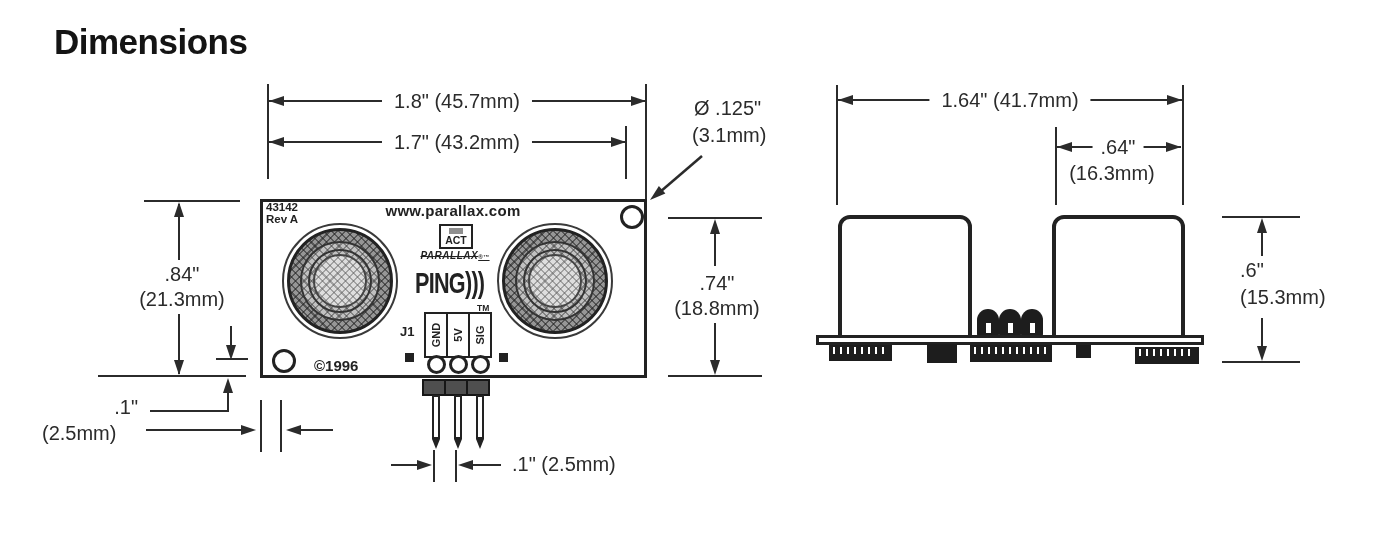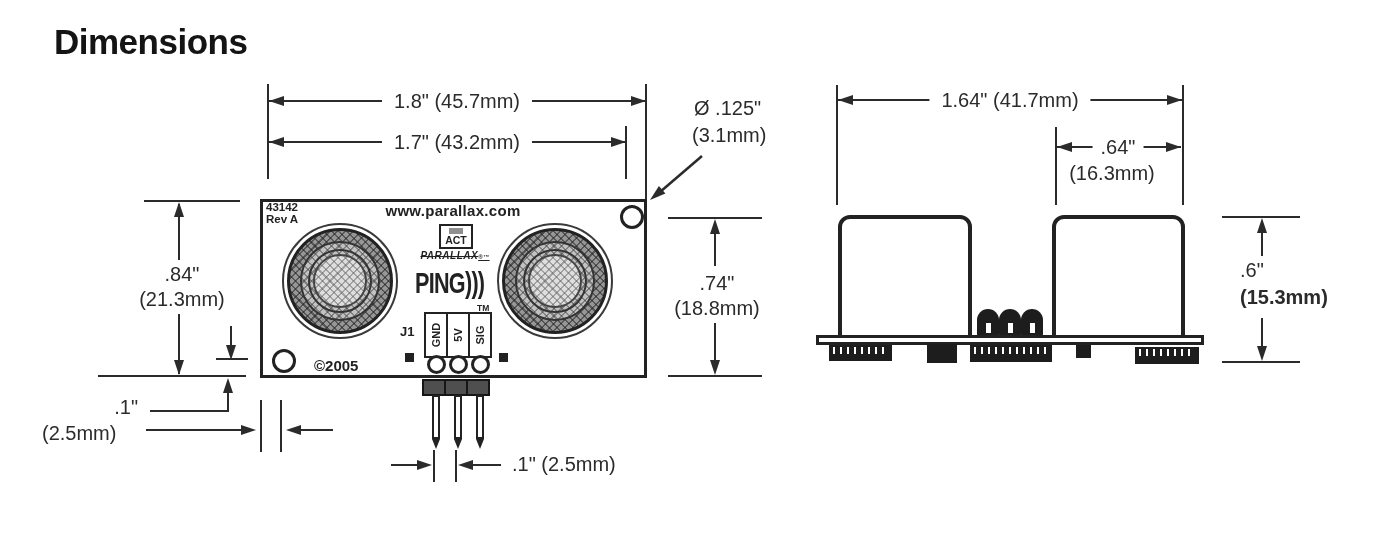--- a/index.html
+++ b/index.html
@@ -201,21 +201,21 @@
         </div>
       <div class="cell">
           <span class="vtxt">SIG</span>
         </div>
     </div>
     <div class="pad" style="left:427px;top:355px;"></div>
     <div class="pad" style="left:449px;top:355px;"></div>
     <div class="pad" style="left:471px;top:355px;"></div>
     <div class="sqpad" style="left:405px;top:353px;"></div>
     <div class="sqpad" style="left:499px;top:353px;"></div>
-    <div class="silk cpy">©2005</div>
+    <div class="silk cpy">©1996</div>
 
     
     <div class="hdr"></div>
     <div class="vl" style="left:444px;top:380px;height:15px;background:#161616;"></div>
     <div class="vl" style="left:466px;top:380px;height:15px;background:#161616;"></div>
     <div class="pin" style="left:432px;top:395px;"></div>
     <div class="pin" style="left:454px;top:395px;"></div>
     <div class="pin" style="left:476px;top:395px;"></div>
     <div class="pintip" style="left:432px;top:439px;"></div>
     <div class="pintip" style="left:454px;top:439px;"></div>
@@ -276,17 +276,17 @@
 
     
     <div class="grp">
       <div class="hl" style="left:1222px;top:216px;width:78px;"></div>
       <div class="hl" style="left:1222px;top:361px;width:78px;"></div>
       <div class="ar u" style="left:1257px;top:218px;"></div>
       <div class="vl" style="left:1261px;top:230px;height:26px;"></div>
       <div class="vl" style="left:1261px;top:318px;height:32px;"></div>
       <div class="ar d" style="left:1257px;top:346px;"></div>
       <span class="dlab" style="left:1240px;top:258px;">.6"</span>
-      <span class="dlab" style="left:1240px;top:285px;font-weight:bold;">(15.3mm)</span>
+      <span class="dlab" style="left:1240px;top:285px;">(15.3mm)</span>
     </div>
   </div>
 
 </div>
 
 </body></html>

